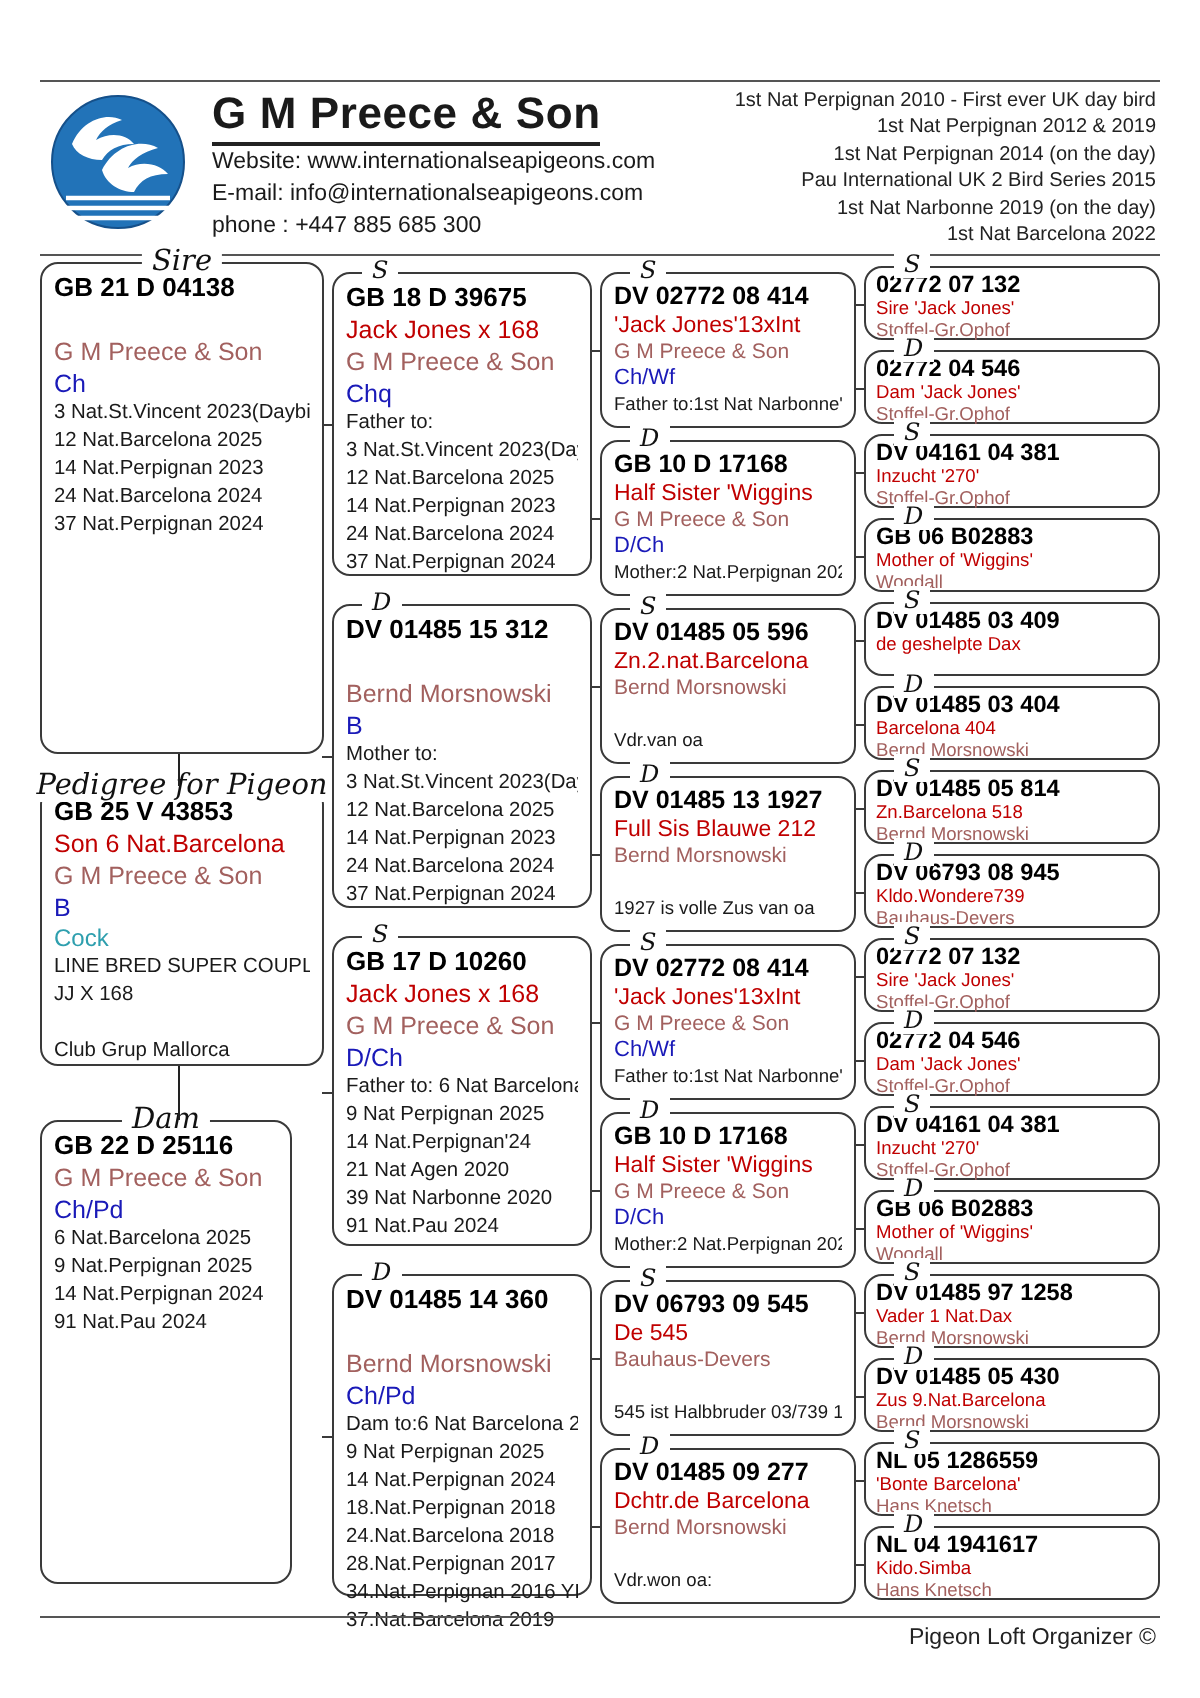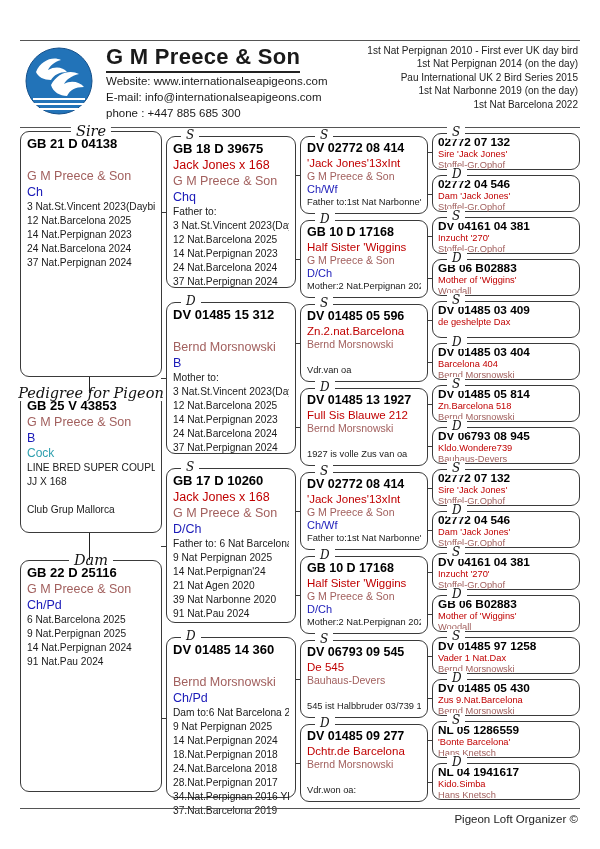--- a/index.html
+++ b/index.html
@@ -64,20 +64,21 @@
       <line x1="12" y1="62" x2="56" y2="62"></line>
     </g>
   </svg>
 
   <div id="title">G M Preece &amp; Son</div>
   <div class="contact" style="top:74px">Website: www.internationalseapigeons.com</div>
   <div class="contact" style="top:90px">E-mail: info@internationalseapigeons.com</div>
   <div class="contact" style="top:106px">phone : +447 885 685 300</div>
   <div id="achv">
       <div>1st Nat Perpignan 2010 - First ever UK day bird</div>
+      <div>1st Nat Perpignan 2012 &amp; 2019</div>
       <div>1st Nat Perpignan 2014 (on the day)</div>
       <div>Pau International UK 2 Bird Series 2015</div>
       <div>1st Nat Narbonne 2019 (on the day)</div>
       <div>1st Nat Barcelona 2022</div>
     </div>
 
   <div class="hline" style="top:127px"></div>
 
   <div id="tree">
       <div class="pbox c0 center-label" style="left: 20px; top: 131px; width: 142px; height: 246px;">
@@ -88,29 +89,30 @@
         <div class="line colour">Ch</div>
         <div class="line note">3 Nat.St.Vincent 2023(Daybird)</div>
         <div class="line note">12 Nat.Barcelona 2025</div>
         <div class="line note">14 Nat.Perpignan 2023</div>
         <div class="line note">24 Nat.Barcelona 2024</div>
         <div class="line note">37 Nat.Perpignan 2024</div>
       </div>
       <div class="pbox c0 center-label" style="left: 20px; top: 393px; width: 142px; height: 140px;">
         <span class="tag">Pedigree for Pigeon</span>
         <div class="line ring">GB 25 V 43853</div>
+        <div class="line name">Son 6 Nat.Barcelona</div>
         <div class="line fancier">G M Preece &amp; Son</div>
         <div class="line colour">B</div>
         <div class="line sex">Cock</div>
         <div class="line note">LINE BRED SUPER COUPLE</div>
         <div class="line note">JJ X 168</div>
         <div class="line note">&nbsp;</div>
         <div class="line note">Club Grup Mallorca</div>
       </div>
-      <div class="pbox c0 center-label" style="left: 20px; top: 560px; width: 142px; height: 232px;">
+      <div class="pbox c0 center-label" style="left: 20px; top: 560px; width: 126px; height: 232px;">
         <span class="tag">Dam</span>
         <div class="line ring">GB 22 D 25116</div>
         <div class="line fancier">G M Preece &amp; Son</div>
         <div class="line colour">Ch/Pd</div>
         <div class="line note">6 Nat.Barcelona 2025</div>
         <div class="line note">9 Nat.Perpignan 2025</div>
         <div class="line note">14 Nat.Perpignan 2024</div>
         <div class="line note">91 Nat.Pau 2024</div>
       </div>
       <div class="pbox c1 tickL" style="left: 166px; top: 136px; width: 130px; height: 152px;">

